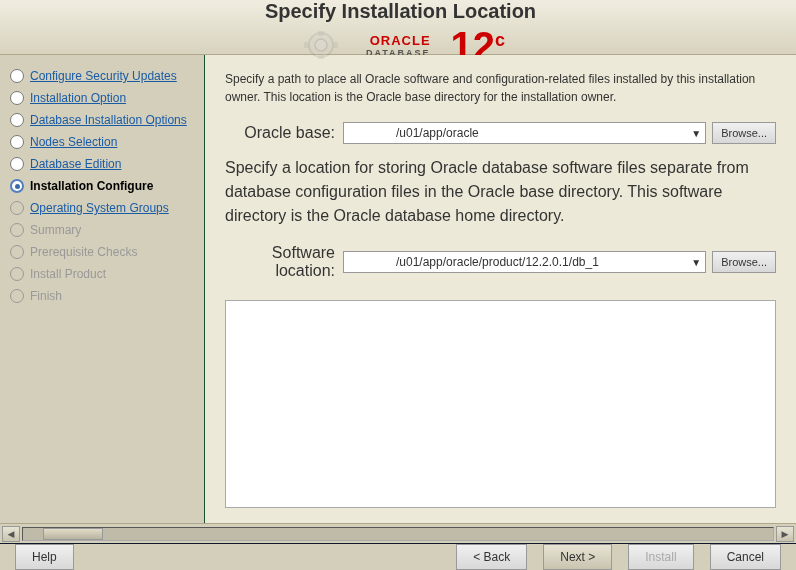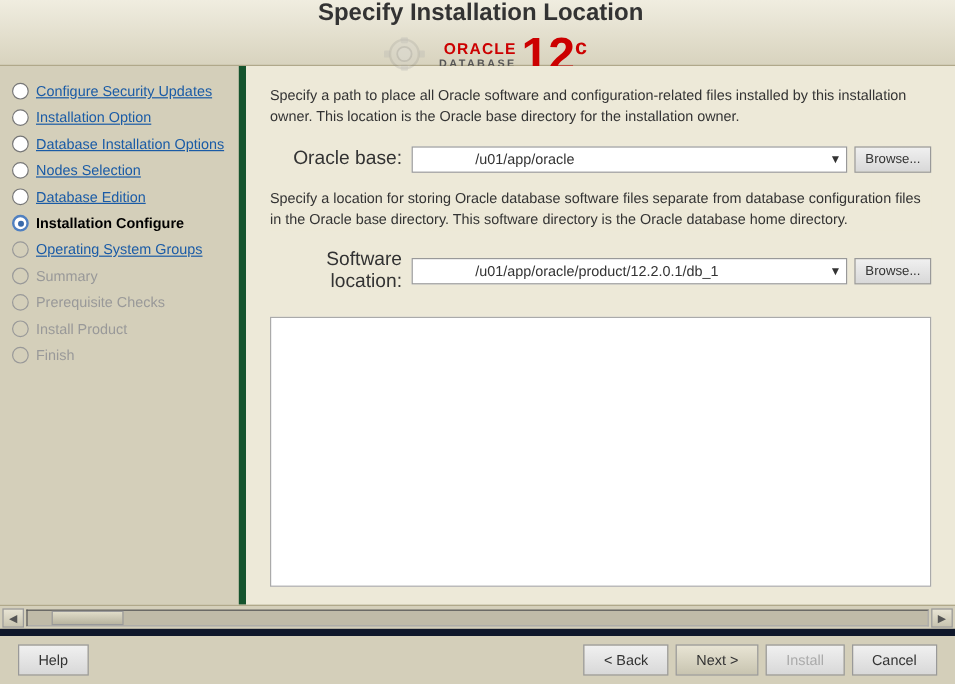--- a/index.html
+++ b/index.html
@@ -27,21 +27,21 @@
     }
     .header-title {
       font-size: 20px;
       font-weight: bold;
       color: #333;
       font-family: Arial, sans-serif;
     }
     .oracle-logo {
       display: flex;
       align-items: center;
-      gap: 4px;
+      gap: 20px;
     }
     .oracle-logo-text {
       display: flex;
       flex-direction: column;
       align-items: flex-end;
     }
     .oracle-brand {
       font-size: 13px;
       font-weight: bold;
       color: #cc0000;
@@ -63,21 +63,21 @@
     .main-container {
       display: flex;
       flex: 1;
       overflow: hidden;
     }
 
     
     .sidebar {
       width: 205px;
       background: #d4cfba;
-      border-right: 6px solid #14532d;
+      border-right: 1px solid #14532d;
       padding: 10px 0;
       overflow-y: auto;
       overflow-x: hidden;
     }
     .sidebar-item {
       display: flex;
       align-items: center;
       padding: 4px 8px 4px 10px;
       cursor: pointer;
       color: #555;
@@ -184,21 +184,21 @@
       background: linear-gradient(to bottom, #f0f0f0, #d8d8d8);
       border: 1px solid #999;
       font-size: 11px;
       cursor: pointer;
       white-space: nowrap;
       color: #333;
     }
 
     .section-description {
       background: #ede9d8;
-      font-size: 12px;
+      font-size: 16px;
       color: #333;
       line-height: 1.5;
     }
 
     .log-area {
       flex: 1;
       background: white;
       border: 1px solid #aaa;
       min-height: 80px;
       margin-top: 8px;
@@ -239,35 +239,35 @@
       left: 20px;
       top: 0;
       width: 60px;
       height: 100%;
       background: linear-gradient(to bottom, #e0dcc8, #b8b4a0);
       border: 1px solid #999;
     }
 
     
     .footer {
-      height: 46px;
+      height: 27px;
       background: #d4cfba;
-      border-top: 6px solid #0f172a;
+      border-top: 1px solid #0f172a;
       display: flex;
       align-items: center;
       justify-content: space-between;
       padding: 0 15px;
     }
     .footer-left {
       display: flex;
       gap: 8px;
     }
     .footer-right {
       display: flex;
-      gap: 6px;
+      gap: 16px;
     }
     .footer-btn {
       height: 26px;
       padding: 0 16px;
       background: linear-gradient(to bottom, #f0f0f0, #d8d8d8);
       border: 1px solid #999;
       font-size: 12px;
       cursor: pointer;
       color: #333;
     }

